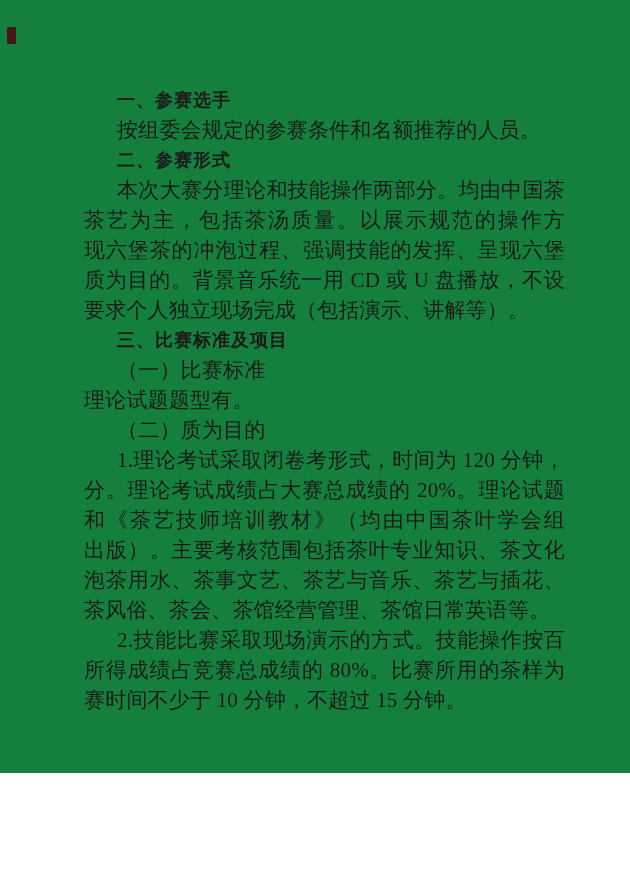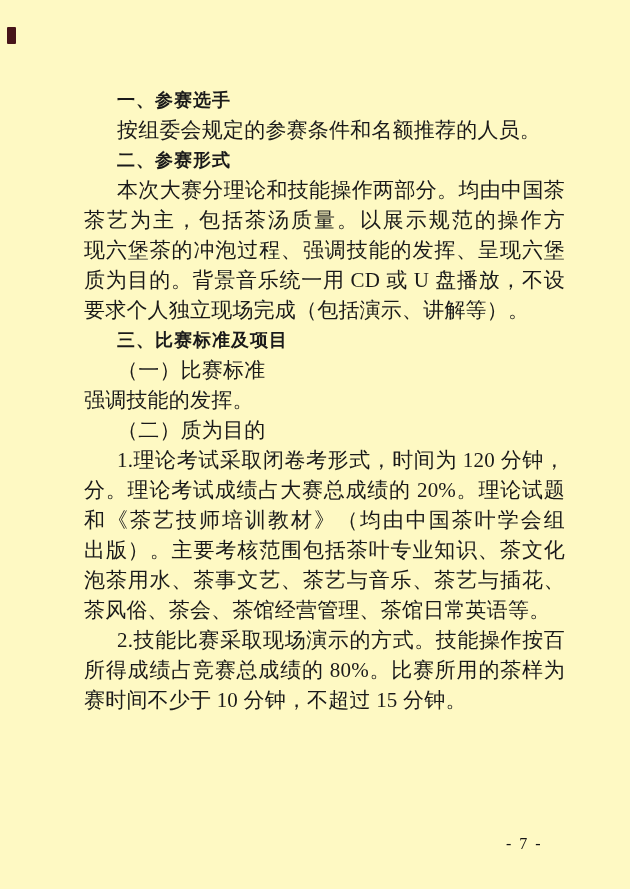--- a/index.html
+++ b/index.html
@@ -3,22 +3,22 @@
 <meta charset="utf-8">
 <style>
   html, body {
     margin: 0;
     padding: 0;
     background: #ffffff;
   }
   .page {
     position: relative;
     width: 630px;
-    height: 889px;
-    background: #fef9c3;
+    height: 773px;
+    background: #15803d;
     overflow: hidden;
     font-family: "Liberation Serif", "DejaVu Serif", serif;
     color: #1a1a1a;
   }
   .scan-mark {
     position: absolute;
     left: 7px;
     top: 27px;
     width: 9px;
     height: 17px;
@@ -76,21 +76,21 @@
       <div class="line heading indent">一、参赛选手</div>
       <div class="line indent">按组委会规定的参赛条件和名额推荐的人员。</div>
       <div class="line heading indent">二、参赛形式</div>
       <div class="line indent justify">本次大赛分理论和技能操作两部分。均由中国茶叶学会组编</div>
       <div class="line justify">茶艺为主，包括茶汤质量。以展示规范的操作方式、艺术地表</div>
       <div class="line justify">现六堡茶的冲泡过程、强调技能的发挥、呈现六堡茶的最佳品</div>
       <div class="line justify">质为目的。背景音乐统一用 CD 或 U 盘播放，不设现场伴奏。</div>
       <div class="line">要求个人独立现场完成（包括演示、讲解等）。</div>
       <div class="line heading indent">三、比赛标准及项目</div>
       <div class="line indent">（一）比赛标准</div>
-      <div class="line">强调技能的发挥。</div>
+      <div class="line">理论试题题型有。</div>
       <div class="line indent">（二）质为目的</div>
       <div class="line indent justify">1.理论考试采取闭卷考形式，时间为 120 分钟，满分为 100</div>
       <div class="line justify">分。理论考试成绩占大赛总成绩的 20%。理论试题题型有：单</div>
       <div class="line justify">和《茶艺技师培训教材》（均由中国茶叶学会组编，金盾出版社</div>
       <div class="line justify">出版）。主要考核范围包括茶叶专业知识、茶文化历史、茶具、</div>
       <div class="line justify">泡茶用水、茶事文艺、茶艺与音乐、茶艺与插花、少数民族饮</div>
       <div class="line">茶风俗、茶会、茶馆经营管理、茶馆日常英语等。</div>
       <div class="line indent justify">2.技能比赛采取现场演示的方式。技能操作按百分制打分，</div>
       <div class="line justify">所得成绩占竞赛总成绩的 80%。比赛所用的茶样为六堡茶，比</div>
       <div class="line">赛时间不少于 10 分钟，不超过 15 分钟。</div>

